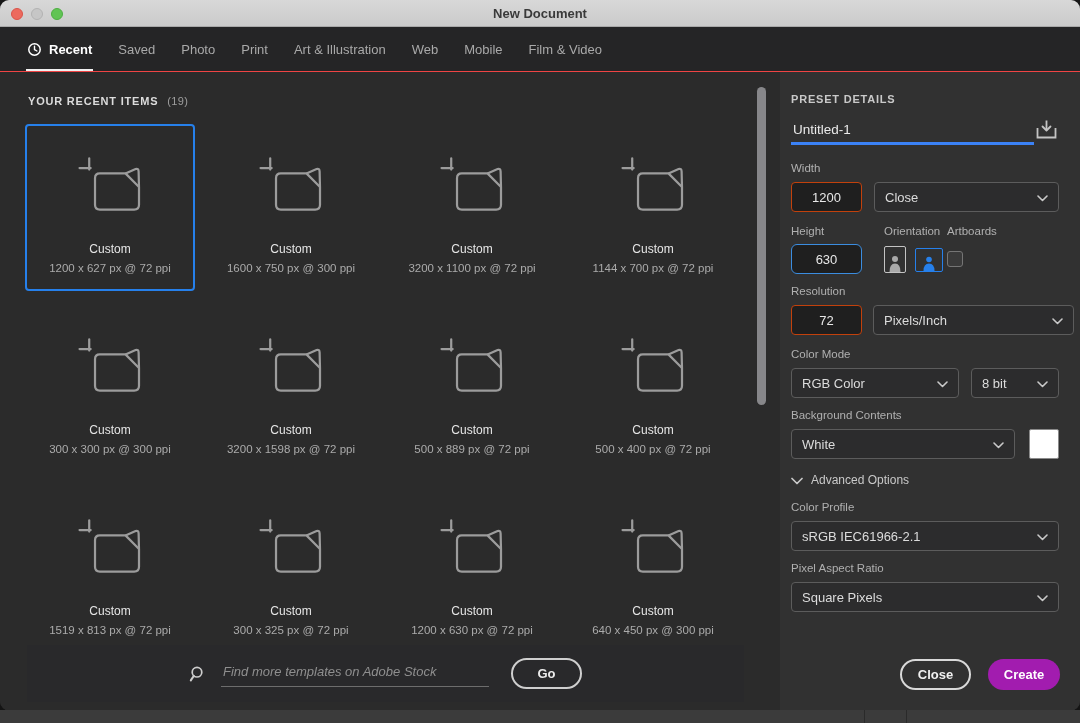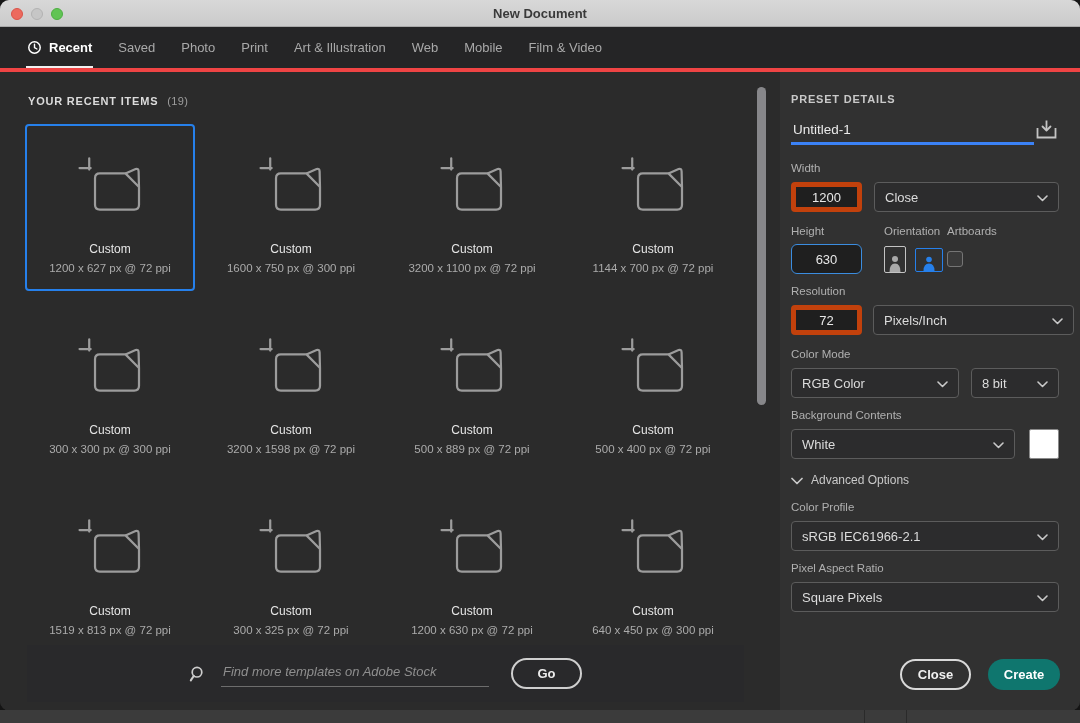--- a/index.html
+++ b/index.html
@@ -30,21 +30,21 @@
   .light { width:12px; height:12px; border-radius:50%; }
   .light.red   { background:#ec6a5e; border:0.5px solid #d95449; }
   .light.gray  { background:#c6c6c6; border:0.5px solid #b2b2b2; }
   .light.green { background:#61c454; border:0.5px solid #4eae42; }
   .win-title { font-size:13px; font-weight:700; color:#3a3a3a; }
 
   
   .tabbar {
     height:45px; background:#252526; display:flex; align-items:center;
     padding-left:27px; gap:26px; position:relative;
-    border-bottom:4px solid #ef4444;
+    border-bottom:1px solid #ef4444;
   }
   .tab { font-size:13px; color:#a9a9a9; display:flex; align-items:center; gap:7px;
          height:100%; position:relative; cursor:default; }
   .tab.active { color:#ffffff; font-weight:700; }
   .tab.active::after { content:""; position:absolute; left:-1px; right:-1px; bottom:0;
          height:2px; background:#f0f0f0; }
   .tab .ticon { display:flex; align-items:center; }
 
   
   .main { display:flex; height:639px; }
@@ -88,21 +88,21 @@
     letter-spacing:.8px; color:#c9c9c9; }
   .name-wrap { position:absolute; left:11px; top:44px; width:243px; height:29px;
     border-bottom:3px solid #3b82f6; }
   .name-input { width:100%; height:100%; background:transparent; border:none; outline:none;
     color:#eaeaea; font-size:13.5px; font-family:"Liberation Sans", sans-serif; padding:0 2px; }
   .dl-btn { position:absolute; right:21px; top:44px; width:26px; height:26px;
     background:transparent; border:none; cursor:pointer; display:flex; align-items:center; justify-content:center; }
 
   .flabel { position:absolute; font-size:11.5px; color:#b0b0b0; }
   .num-input { position:absolute; width:71px; height:30px; background:#1f1f1f;
-    border:5px solid #c2410c; border-radius:4px; color:#e8e8e8; font-size:13px;
+    border:1px solid #c2410c; border-radius:4px; color:#e8e8e8; font-size:13px;
     text-align:center; font-family:"Liberation Sans", sans-serif; outline:none; }
   .num-input.focused { border:1.5px solid #3b8de0; }
 
   .dropdown { position:absolute; height:30px; background:#2c2c2d; border:1px solid #5c5c5c;
     border-radius:4px; display:flex; align-items:center; padding:0 10px; cursor:pointer; }
   .dropdown .dval { font-size:13px; color:#dcdcdc; flex:1; white-space:nowrap; overflow:hidden; }
   .chev { flex:none; }
 
   .orient-btn { position:absolute; background:transparent; border:1.5px solid #c3c3c3;
     border-radius:2px; cursor:pointer; display:flex; align-items:flex-end; justify-content:center; padding:0; }
@@ -114,21 +114,21 @@
   .swatch { position:absolute; left:249px; top:357px; width:30px; height:30px;
     background:#ffffff; border:1px solid #8a8a8a; border-radius:2px; cursor:pointer; }
 
   .adv-row { position:absolute; left:11px; top:399px; display:flex; align-items:center;
     gap:8px; cursor:pointer; }
   .adv-row .alabel { font-size:12px; color:#c9c9c9; }
 
   .pill-btn { position:absolute; top:587px; height:31px; border-radius:16px; font-size:13px;
     font-weight:700; font-family:"Liberation Sans", sans-serif; cursor:pointer; }
   .close-btn { left:120px; width:71px; background:transparent; border:2px solid #d9d9d9; color:#f0f0f0; }
-  .create-btn { left:208px; width:72px; background:#0f766e; border:none; color:#ffffff; }
+  .create-btn { left:208px; width:72px; background:#a21caf; border:none; color:#ffffff; }
 </style>
 </head>
 <body>
 
 <div class="dialog">
 
   <div class="titlebar">
     <div class="traffic">
       <span class="light red"></span>
       <span class="light gray"></span>

